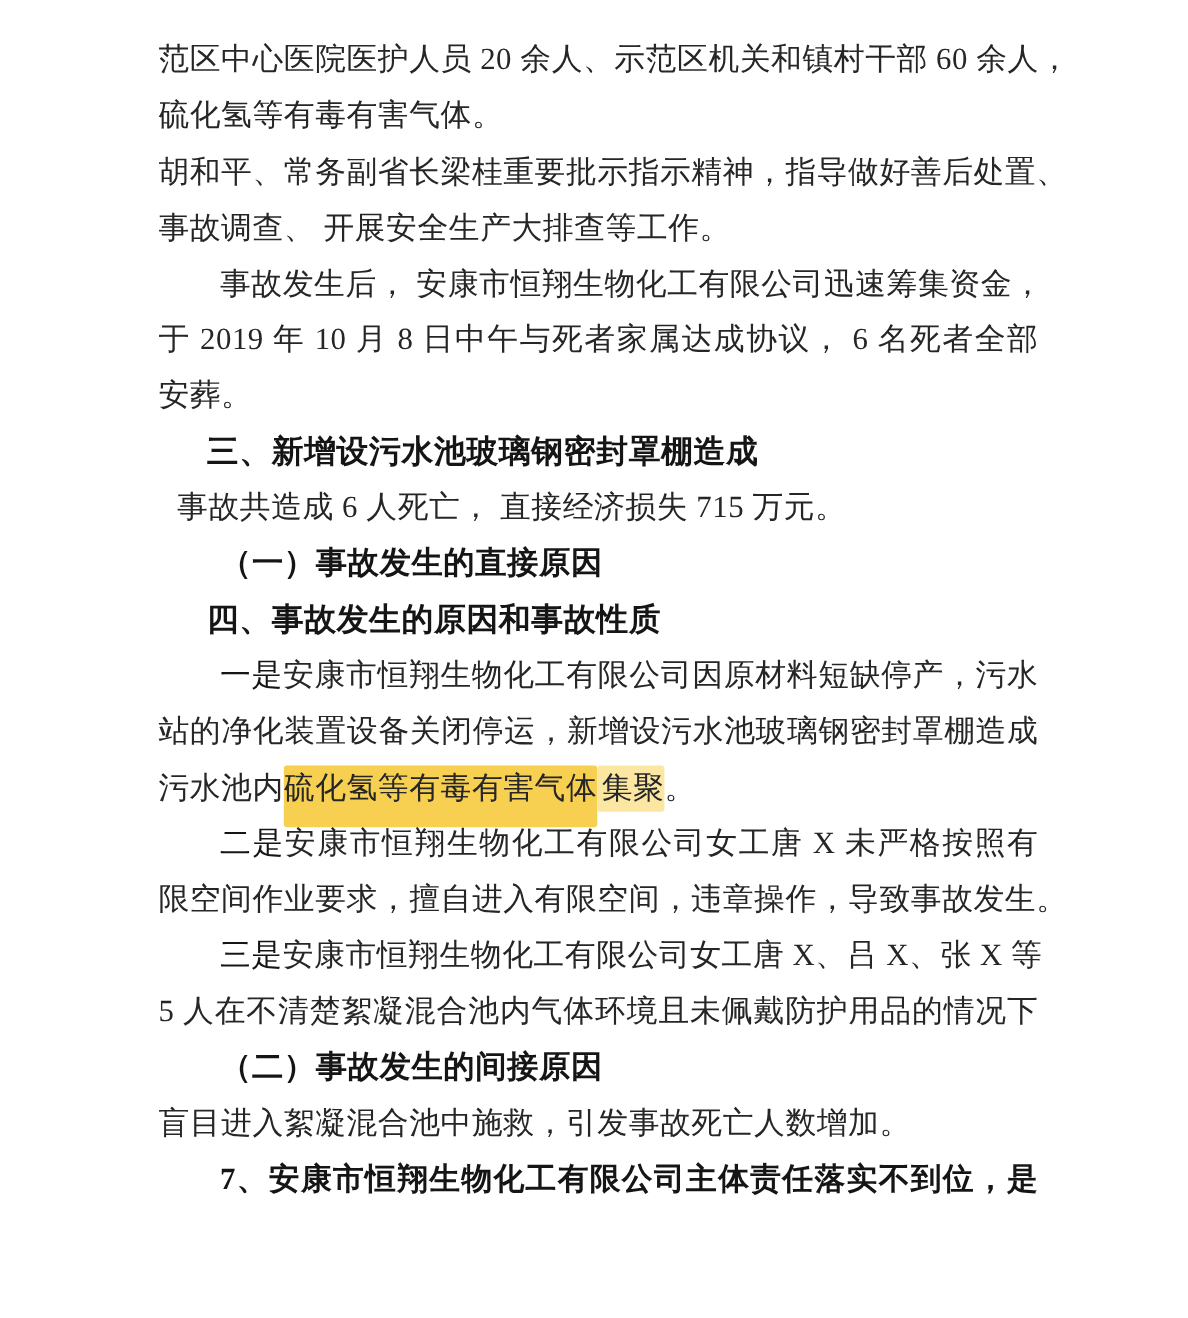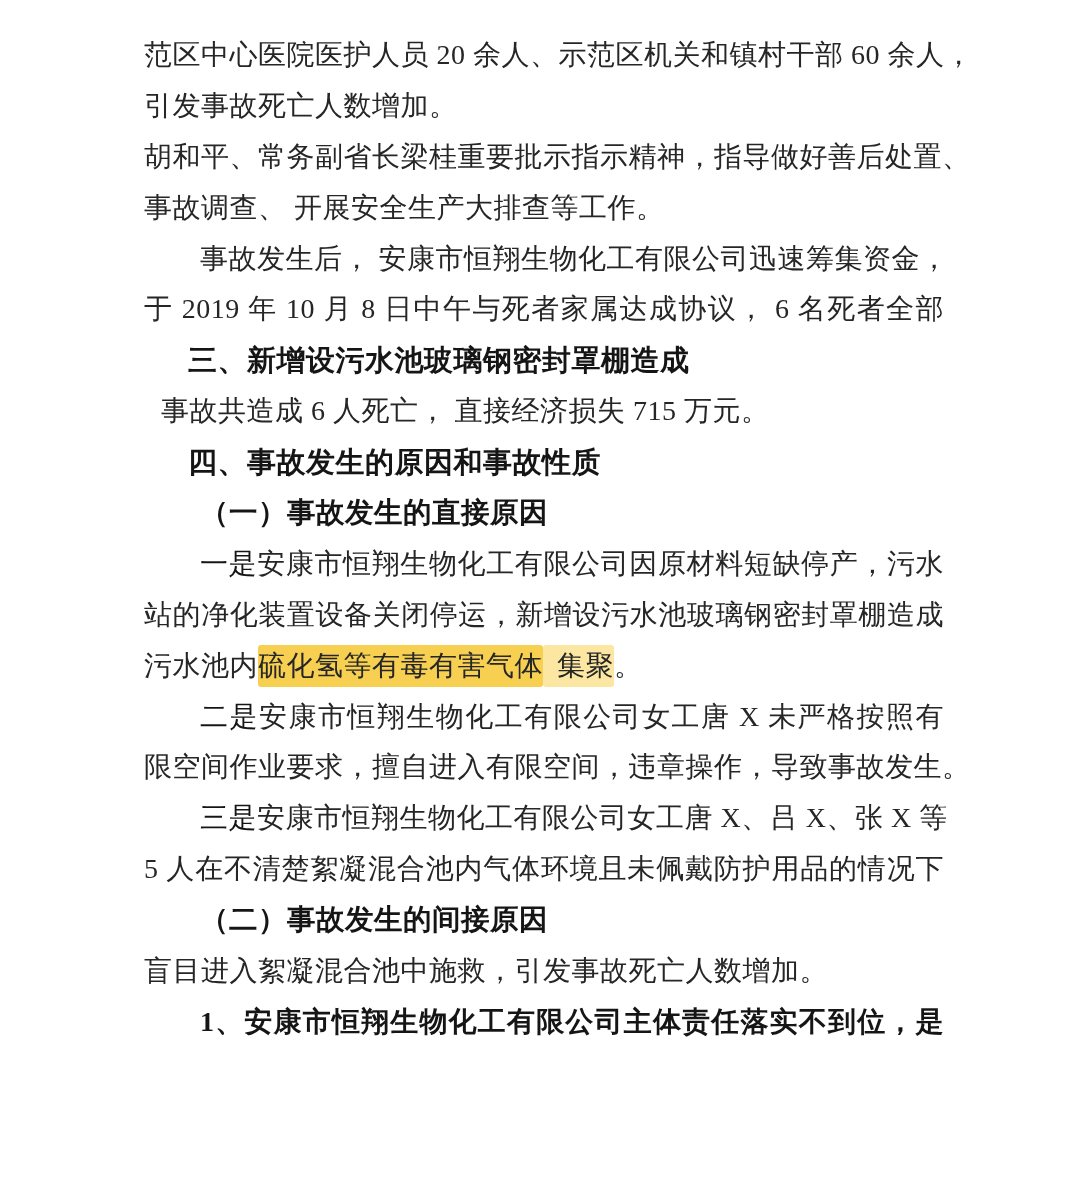--- a/index.html
+++ b/index.html
@@ -50,48 +50,49 @@
   .line.body-bold {
     font-weight: bold;
     color: var(--heading, #161616);
   }
   .lead {
     font-weight: normal;
     color: var(--heading, #161616);
   }
   .hl-strong {
     background: var(--hl-strong, #f7d052);
-    padding: 5px 0 6px 0;
+    padding: 5px 0 20px 0;
     border-radius: 3px;
   }
   .hl-light {
     background: var(--hl-light, #fbe7a2);
-    padding: 5px 0 6px 14px;
+    padding: 5px 0 6px 4px;
     border-radius: 3px;
   }
 </style>
 </head>
 <body>
 
 <div class="page">
   <div class="doc">
       <div class="line body full"><span>范区中心医院医护人员 20 余人、示范区机关和镇村干部 60 余人，</span></div>
-      <div class="line body"><span>引发事故死亡人数增加。</span></div>
+      <div class="line body"><span>硫化氢等有毒有害气体。</span></div>
       <div class="line body full"><span>胡和平、常务副省长梁桂重要批示指示精神，指导做好善后处置、</span></div>
       <div class="line body"><span>事故调查、 开展安全生产大排查等工作。</span></div>
       <div class="line body indent full"><span>事故发生后， 安康市恒翔生物化工有限公司迅速筹集资金，</span></div>
       <div class="line body full"><span>于 2019 年 10 月 8 日中午与死者家属达成协议， 6 名死者全部</span></div>
+      <div class="line body"><span>安葬。</span></div>
       <div class="line heading indent-heading"><span>三、新增设污水池玻璃钢密封罩棚造成</span></div>
       <div class="line body indent-small"><span>事故共造成 6 人死亡， 直接经济损失 715 万元。</span></div>
+      <div class="line subheading indent"><span>（一）事故发生的直接原因</span></div>
       <div class="line heading indent-heading"><span>四、事故发生的原因和事故性质</span></div>
-      <div class="line subheading indent"><span>（一）事故发生的直接原因</span></div>
       <div class="line body indent full"><span class="lead">一是</span><span>安康市恒翔生物化工有限公司因原材料短缺停产，污水</span></div>
       <div class="line body full"><span>站的净化装置设备关闭停运，新增设污水池玻璃钢密封罩棚造成</span></div>
       <div class="line body"><span>污水池内</span><span class="hl-strong">硫化氢等有毒有害气体</span><span class="hl-light">集聚</span><span>。</span></div>
       <div class="line body indent full"><span class="lead">二是</span><span>安康市恒翔生物化工有限公司女工唐 X 未严格按照有</span></div>
       <div class="line body full"><span>限空间作业要求，擅自进入有限空间，违章操作，导致事故发生。</span></div>
       <div class="line body indent full"><span class="lead">三是</span><span>安康市恒翔生物化工有限公司女工唐 X、吕 X、张 X 等</span></div>
       <div class="line body full"><span>5 人在不清楚絮凝混合池内气体环境且未佩戴防护用品的情况下</span></div>
       <div class="line subheading indent"><span>（二）事故发生的间接原因</span></div>
       <div class="line body"><span>盲目进入絮凝混合池中施救，引发事故死亡人数增加。</span></div>
-      <div class="line body-bold indent full"><span>1、安康市恒翔生物化工有限公司主体责任落实不到位，是</span></div>
+      <div class="line body-bold indent full"><span>7、安康市恒翔生物化工有限公司主体责任落实不到位，是</span></div>
     </div>
 </div>
 
 </body></html>

